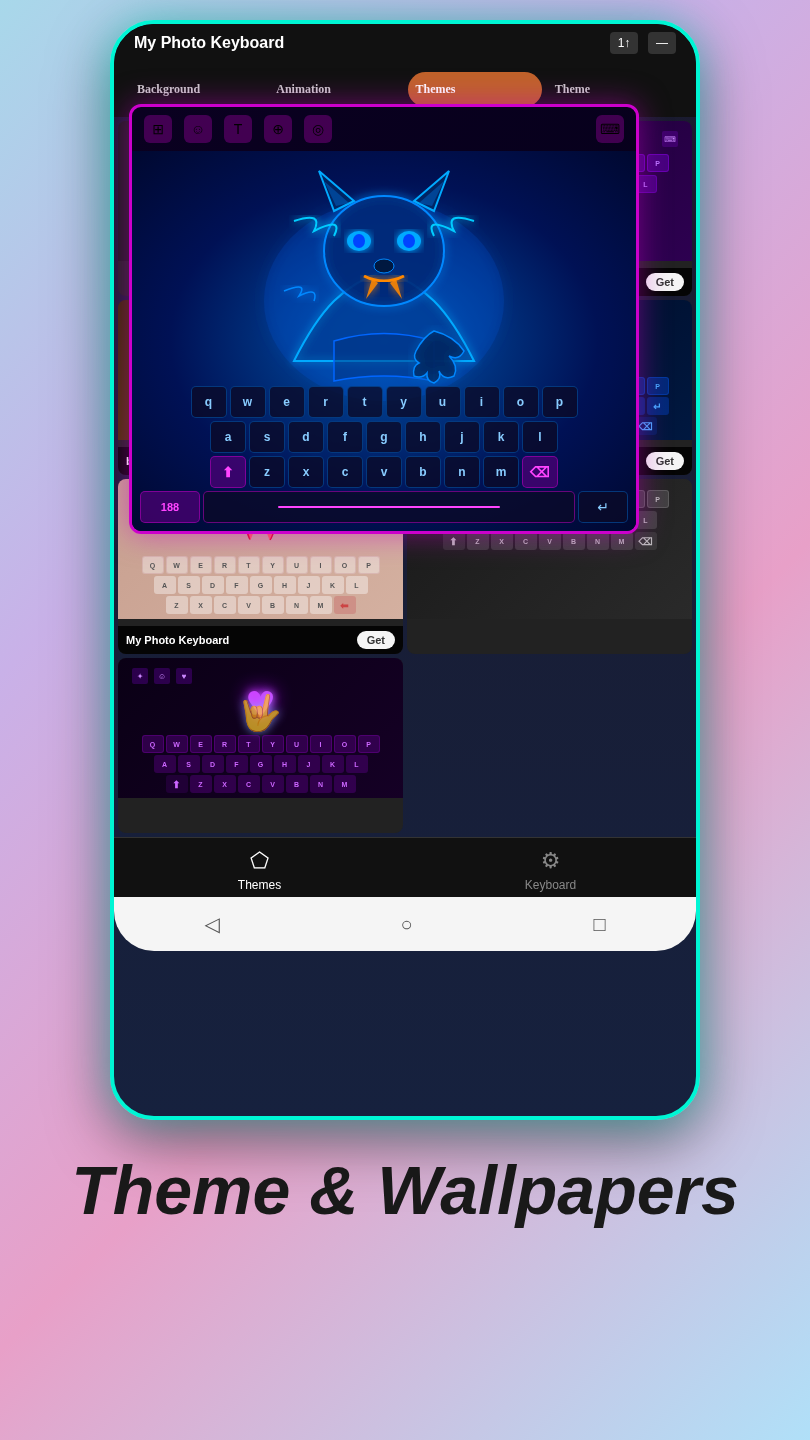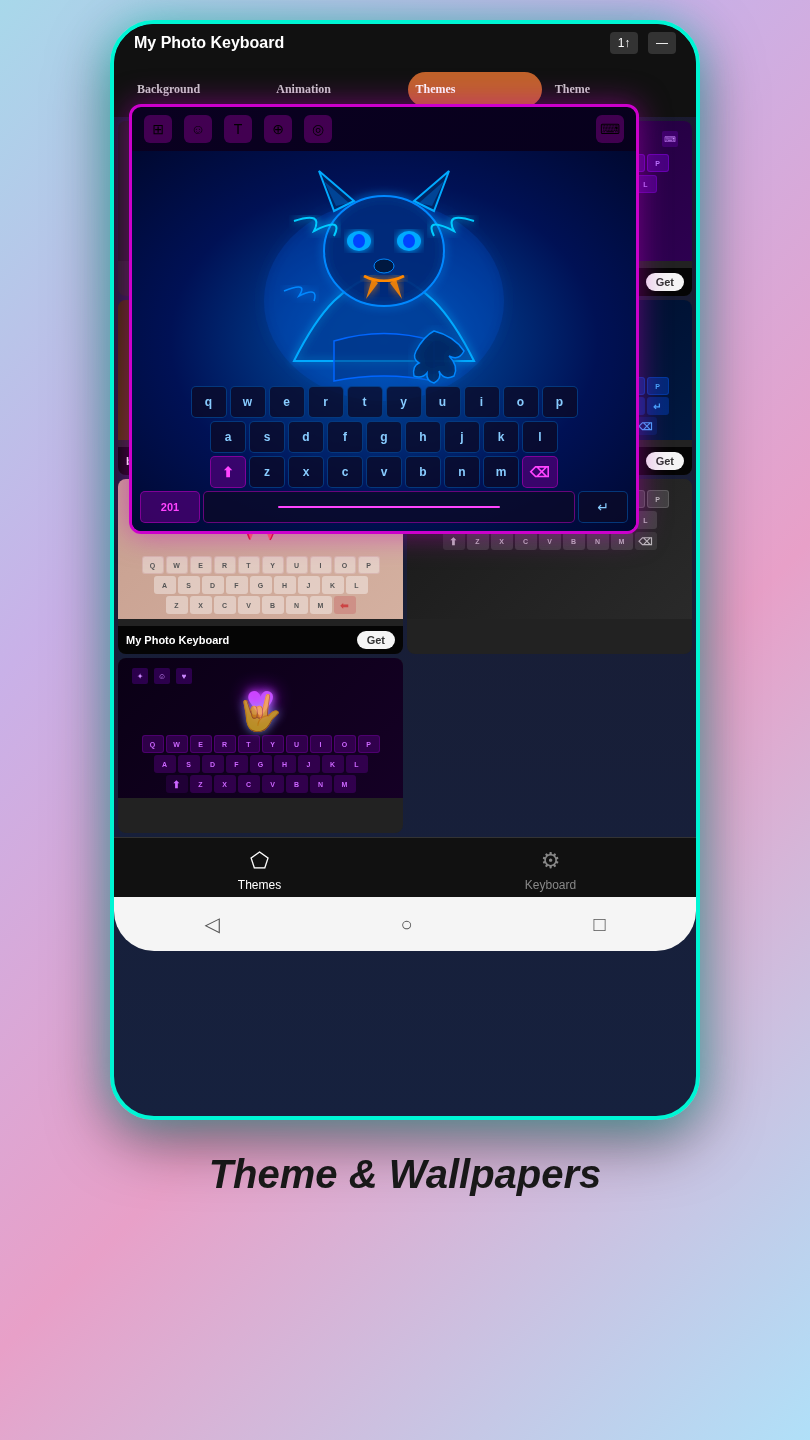--- a/index.html
+++ b/index.html
@@ -375,21 +375,21 @@
       color: #555;
     }
 
     .bottom-headline {
       margin-top: 30px;
       text-align: center;
       padding: 0 40px;
     }
 
     .headline-text {
-      font-size: 40px;
+      font-size: 68px;
       font-weight: 900;
       color: #1a1a1a;
       font-style: italic;
       line-height: 1.2;
     }
 
     
     .wolf-art {
       position: absolute;
       top: -10px;
@@ -892,21 +892,21 @@
             <div class="wolf-key">z</div>
             <div class="wolf-key">x</div>
             <div class="wolf-key">c</div>
             <div class="wolf-key">v</div>
             <div class="wolf-key">b</div>
             <div class="wolf-key">n</div>
             <div class="wolf-key">m</div>
             <div class="wolf-key special" style="font-size:14px;">⌫</div>
           </div>
           <div class="wolf-bottom-row">
-            <div class="wolf-num-key">201</div>
+            <div class="wolf-num-key">188</div>
             <div class="wolf-space-key">
               <div class="wolf-space-line"></div>
             </div>
             <div class="wolf-enter-key">↵</div>
           </div>
         </div>
       </div>
     </div>
   </div>
 

